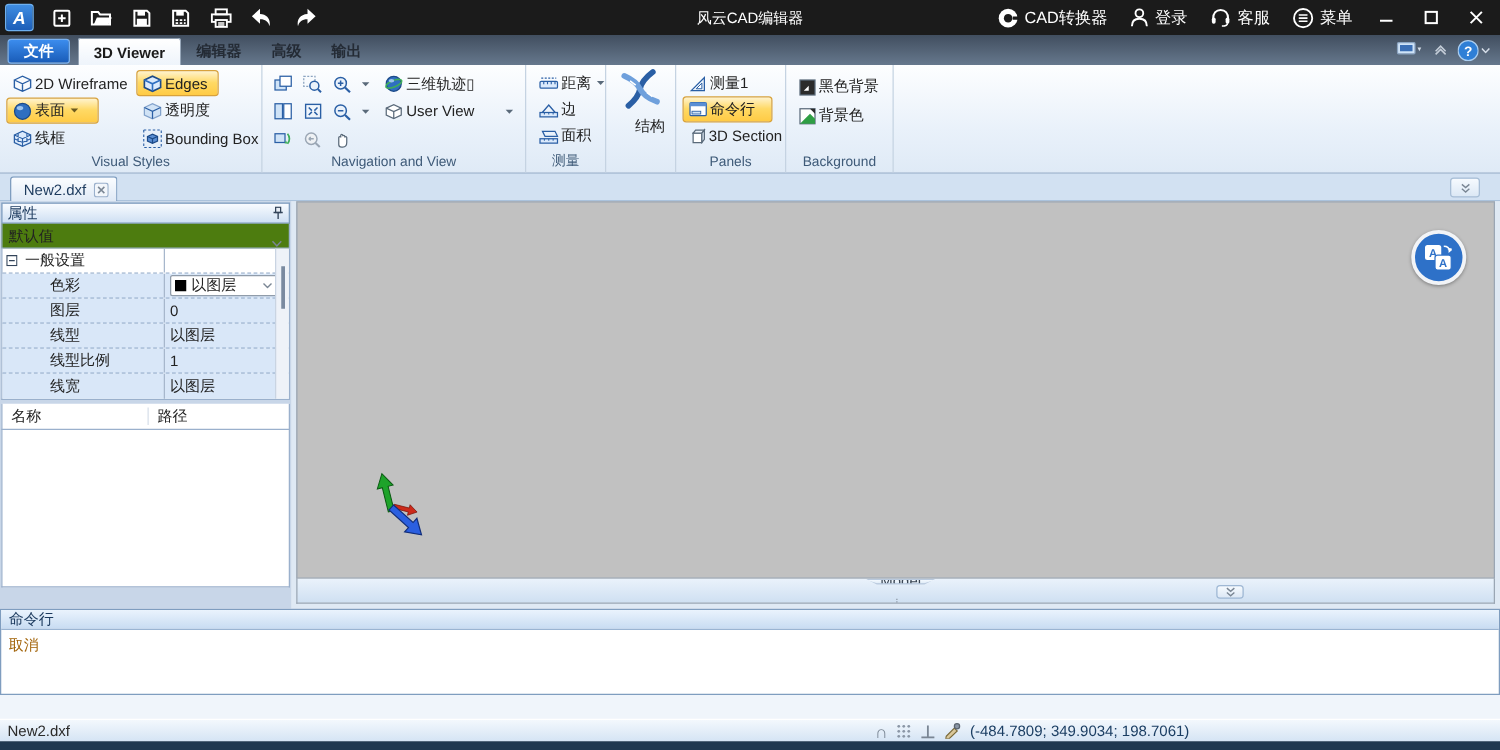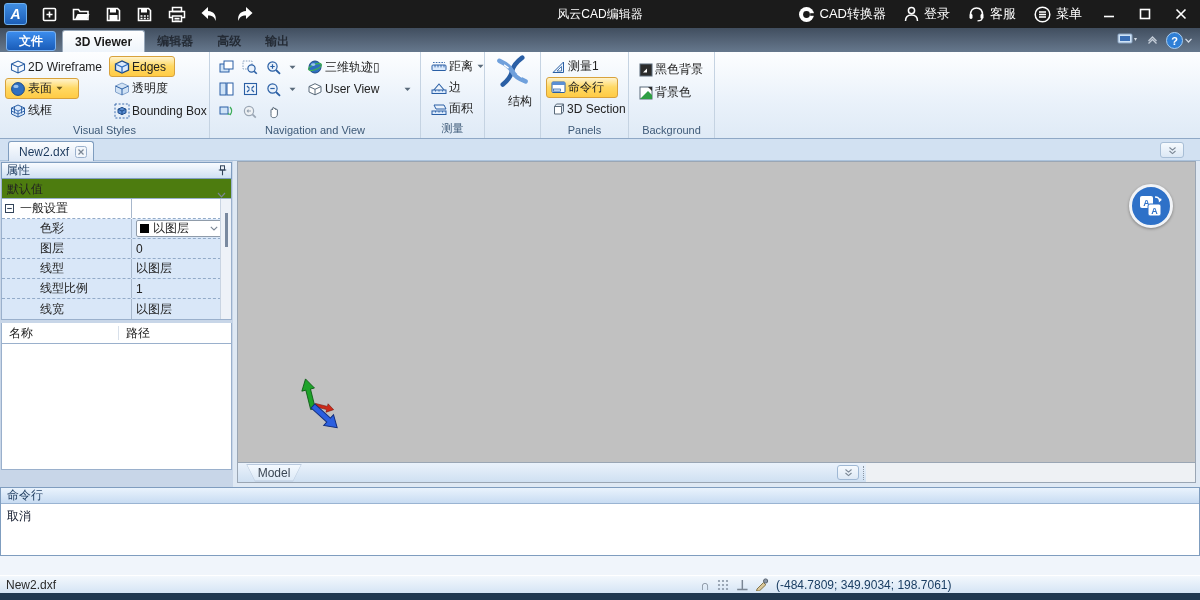--- a/index.html
+++ b/index.html
@@ -88,38 +88,38 @@
 
   
   .canvas { position:absolute; left:233px; top:0; width:967px; height:326px; background:#dfe9f4; }
   .cgray { position:absolute; left:4px; top:0; width:959px; height:302px; background:#c1c1c1;
            border:1px solid #9aa6b4; }
   .gizmo { position:absolute; left:48px; top:210px; }
   .trbtn { position:absolute; right:22px; top:22px; width:44px; height:44px; border-radius:50%;
            background:#2e71c8; border:3px solid #f2f4f7; box-shadow:0 1px 3px rgba(0,0,0,.35);
            display:flex; align-items:center; justify-content:center; }
   .cbottom { position:absolute; left:4px; top:302px; width:959px; height:20px;
-             background:linear-gradient(#eaf2fb,#cfe0f2); border:1px solid #9aa6b4; border-top:none; display:flex; align-items:center; }
+             background:linear-gradient(#eaf2fb,#cfe0f2); border:1px solid #9aa6b4; border-top:none; display:flex; align-items:center;flex-direction:column; }
   .modeltab { position:relative; margin-left:8px; height:18px; width:56px; }
   .modeltab .mt-bg { position:absolute; inset:0; background:#b9c9dd;
                      clip-path:polygon(0 0,100% 0,calc(100% - 9px) 100%,9px 100%); }
   .modeltab .mt-fg { position:absolute; inset:1px; background:linear-gradient(#f4f9fe,#dce9f6);
                      clip-path:polygon(0 0,100% 0,calc(100% - 8px) 100%,8px 100%);
                      display:flex; align-items:center; justify-content:center; color:#3a4654; font-size:12px; }
   .cb-collapse { margin-left:535px; width:22px; height:15px; background:linear-gradient(#f6fafe,#dce8f5);
                  border:1px solid #9fb8d4; border-radius:3px; display:flex; align-items:center; justify-content:center; }
   .cb-sep { width:1px; height:14px; border-left:1px dotted #8a96a4; margin:0 2px 0 4px; }
   .cb-scroll { flex:1; height:100%; background:#eef1f4; position:relative; }
 
   
   .cmdpanel { position:absolute; left:0; top:487px; width:1200px; height:69px; background:#fff;
               border:1px solid #7f9dbf; }
   .cmdhdr { height:16px; background:linear-gradient(#eaf3fd,#c8dcf2); border-bottom:1px solid #9ab4d2;
             display:flex; align-items:center; padding:0 6px; color:#1c3a5e; }
-  .cmdbody { padding:4px 6px; color:#0f172a; }
+  .cmdbody { padding:4px 6px; color:#a16207; }
 
   
   .cmdinput { position:absolute; left:0; top:556px; width:1200px; height:19px; background:#fff;
               border-bottom:3px solid #ef4444; display:flex;margin-top:44px; }
   .cmdlabel { width:147px; background:#d6e5f6; border-right:1px solid #b8cde2; display:flex; align-items:center;
               padding-left:7px; color:#1c3a5e; }
   .cmdfield { flex:1; border:none; outline:none; font:12px "Liberation Sans",sans-serif; padding:0 4px; }
 
   
   .statusbar { position:absolute; left:0; top:575px; width:1200px; height:18px;

